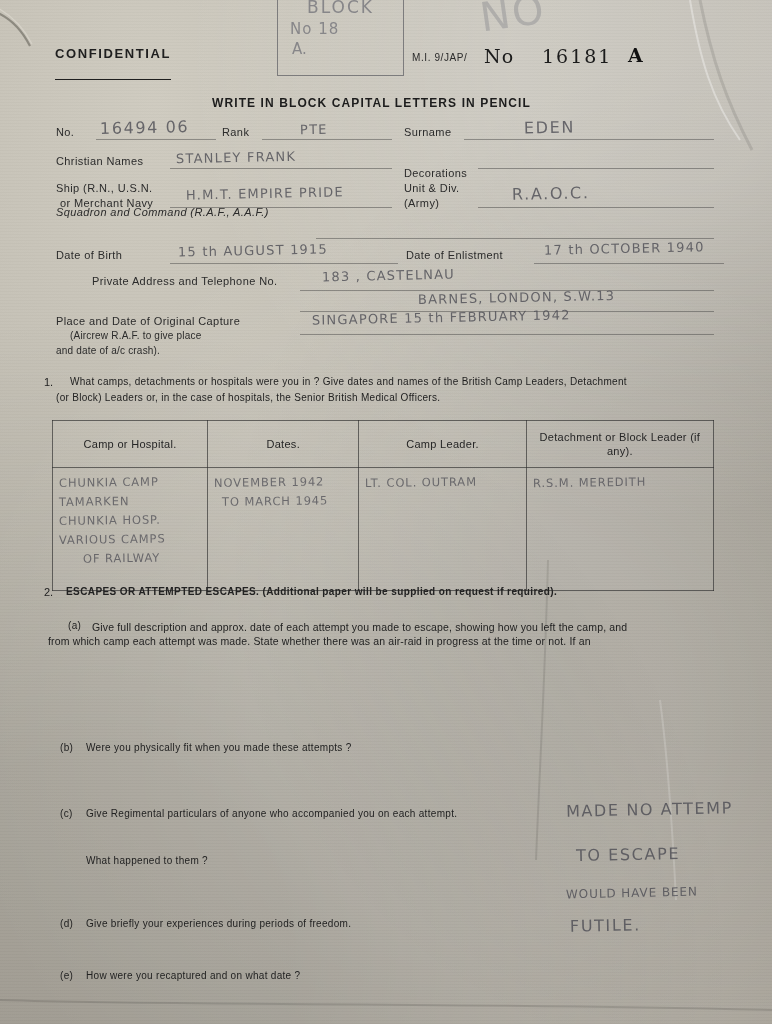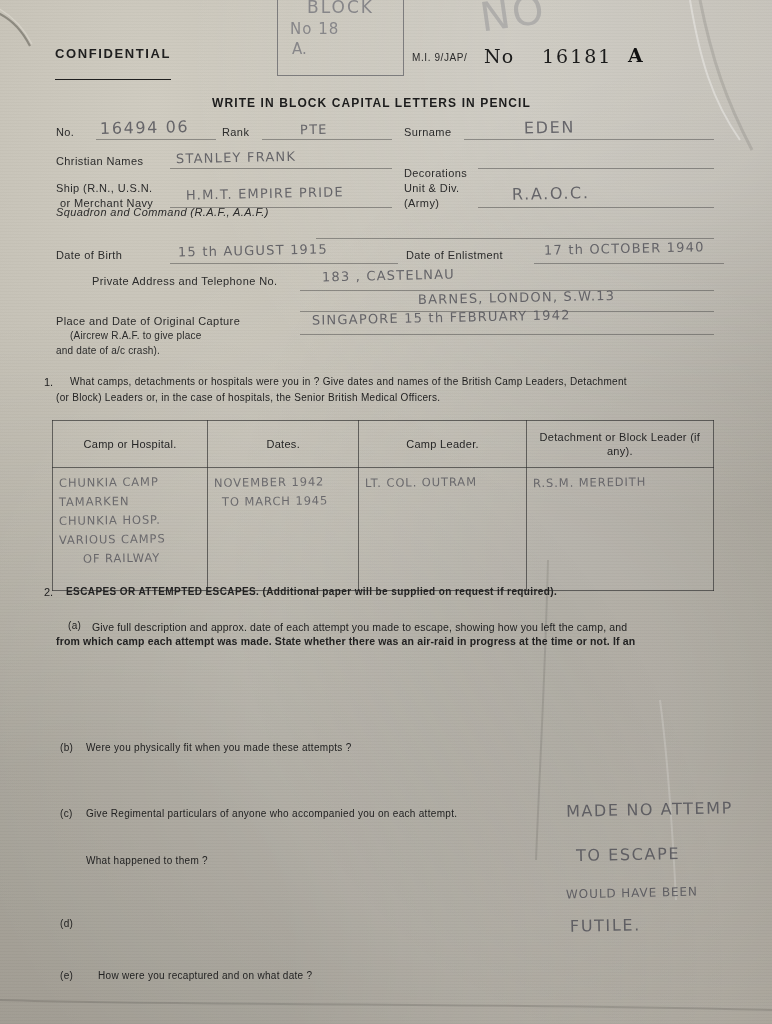--- a/index.html
+++ b/index.html
@@ -244,33 +244,34 @@
         </td>
       </tr>
     </tbody>
   </table>
 
   <div class="lay qnum" style="left:44px;top:586px;">2.</div>
   <div class="lay q" style="left:66px;top:586px;font-weight:bold;letter-spacing:.4px;">ESCAPES OR ATTEMPTED ESCAPES.   (Additional paper will be supplied on request if required).</div>
 
   <div class="lay q" style="left:68px;top:620px;">(a)</div>
   <div class="para" style="left:92px;top:620px;">Give full description and approx. date of each attempt you made to escape, showing how you left the camp,  and</div>
-  <div class="para" style="left:56px;top:634px;font-weight:bold;">from which camp each attempt was made.   State whether there was an air-raid in progress at the time or not.   If an</div>
+  <div class="para" style="left:48px;top:634px;">from which camp each attempt was made.   State whether there was an air-raid in progress at the time or not.   If an</div>
 
   <div class="lay q" style="left:60px;top:742px;">(b)</div>
   <div class="lay q" style="left:86px;top:742px;">Were you physically fit when you made these attempts ?</div>
 
   <div class="lay q" style="left:60px;top:808px;">(c)</div>
   <div class="lay q" style="left:86px;top:808px;">Give Regimental particulars of anyone who accompanied you on each attempt.</div>
   <div class="lay q" style="left:86px;top:855px;">What happened to them ?</div>
 
   <div class="lay q" style="left:60px;top:918px;">(d)</div>
+  <div class="lay q" style="left:86px;top:918px;">Give briefly your experiences during periods of freedom.</div>
 
   <div class="lay q" style="left:60px;top:970px;">(e)</div>
-  <div class="lay q" style="left:86px;top:970px;margin-left:12px;">How were you recaptured and on what date ?</div>
+  <div class="lay q" style="left:86px;top:970px;">How were you recaptured and on what date ?</div>
 
   <div class="lay hand lg" style="left:566px;top:800px;">MADE  NO  ATTEMP</div>
   <div class="lay hand lg" style="left:576px;top:845px;">TO  ESCAPE</div>
   <div class="lay hand sm" style="left:566px;top:886px;">WOULD  HAVE  BEEN</div>
   <div class="lay hand lg" style="left:570px;top:916px;">FUTILE.</div>
 
   <svg class="fold" style="left:0;top:0;width:772px;height:1024px;" viewBox="0 0 772 1024">
     <path d="M690 0 C 700 60, 712 100, 740 140" stroke="rgba(255,255,255,.35)" stroke-width="2" fill="none"></path>
     <path d="M700 0 C 712 60, 726 100, 752 150" stroke="rgba(0,0,0,.10)" stroke-width="3" fill="none"></path>
     <path d="M548 560 C 545 680, 540 760, 536 860" stroke="rgba(0,0,0,.10)" stroke-width="2" fill="none"></path>

